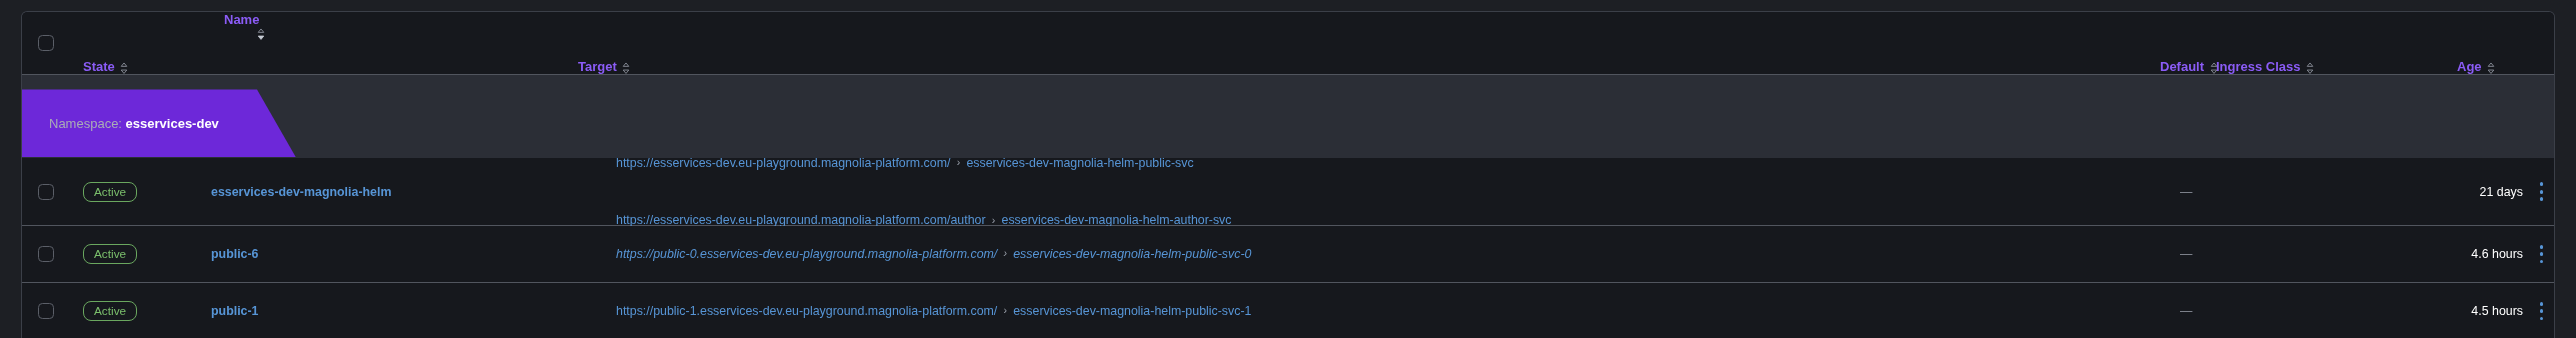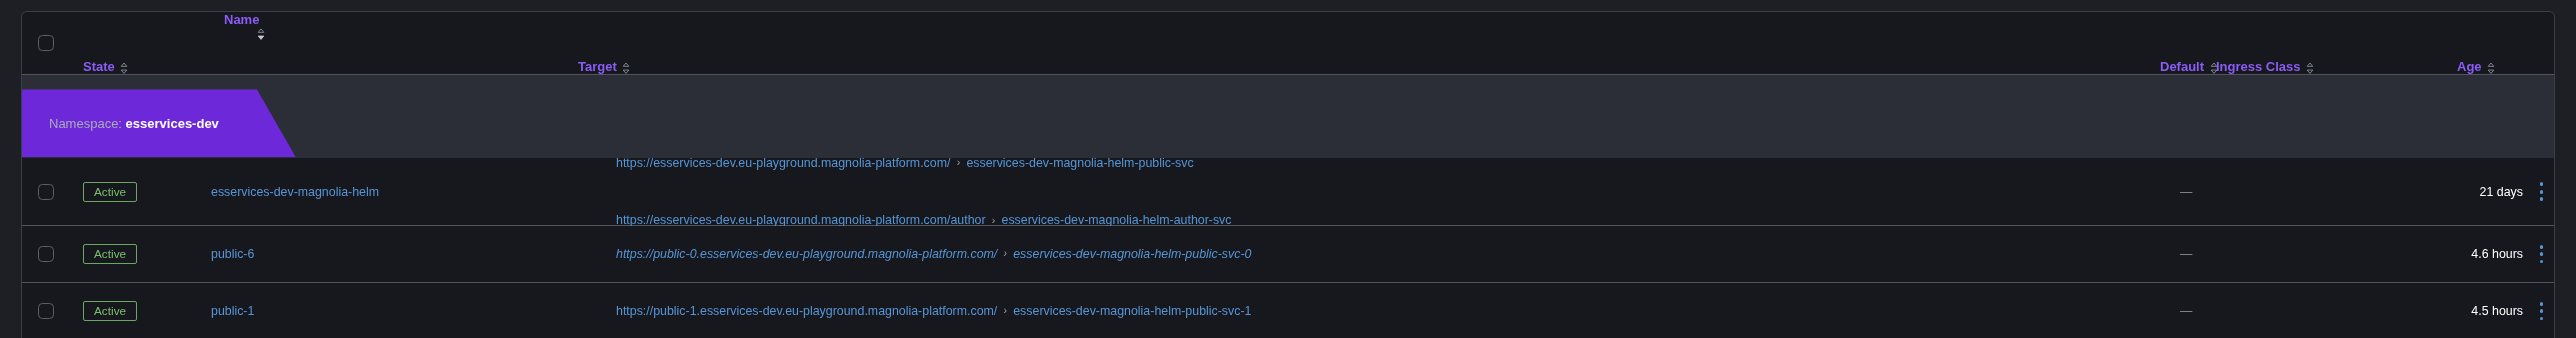--- a/index.html
+++ b/index.html
@@ -60,26 +60,26 @@
   
   .trow{position:relative;background:#16181d;border-bottom:0.6px solid #51555e;}
   .trow .cell{position:absolute;top:0;height:100%;display:flex;align-items:center;}
   .cell-stack{
     position:absolute;top:0;height:100%;display:flex;flex-direction:column;
     justify-content:center;
   }
 
   .badge{
     display:inline-flex;align-items:center;justify-content:center;
-    height:20px;padding:0 10px;border-radius:2px;
+    height:20px;padding:0 10px;border-radius:8px;
     border:1px solid #6aa75f;color:#7bbf6c;font-size:11.8px;
     box-sizing:border-box;white-space:nowrap;
   }
   .link{color:#5795d6;font-size:12.4px;text-decoration:none;white-space:nowrap;}
-  .namelink{color:#5795d6;font-size:12.4px;white-space:nowrap;}
+  .namelink{color:#5795d6;font-size:12.4px;white-space:nowrap;font-weight:bold;}
   .dash{color:#8a8f99;font-size:12.4px;}
   .age{color:#ffffff;font-size:12.4px;white-space:nowrap;text-align:right;}
 
   .target-line{display:flex;align-items:center;line-height:1;padding:3.7px 0;}
   .chev{
     display:inline-block;margin:0 6.2px;color:#9aa0ab;font-size:10.6px;
     position:relative;top:-0.6px;
   }
 
   .kebab{display:flex;flex-direction:column;gap:3.7px;align-items:center;cursor:pointer;}

